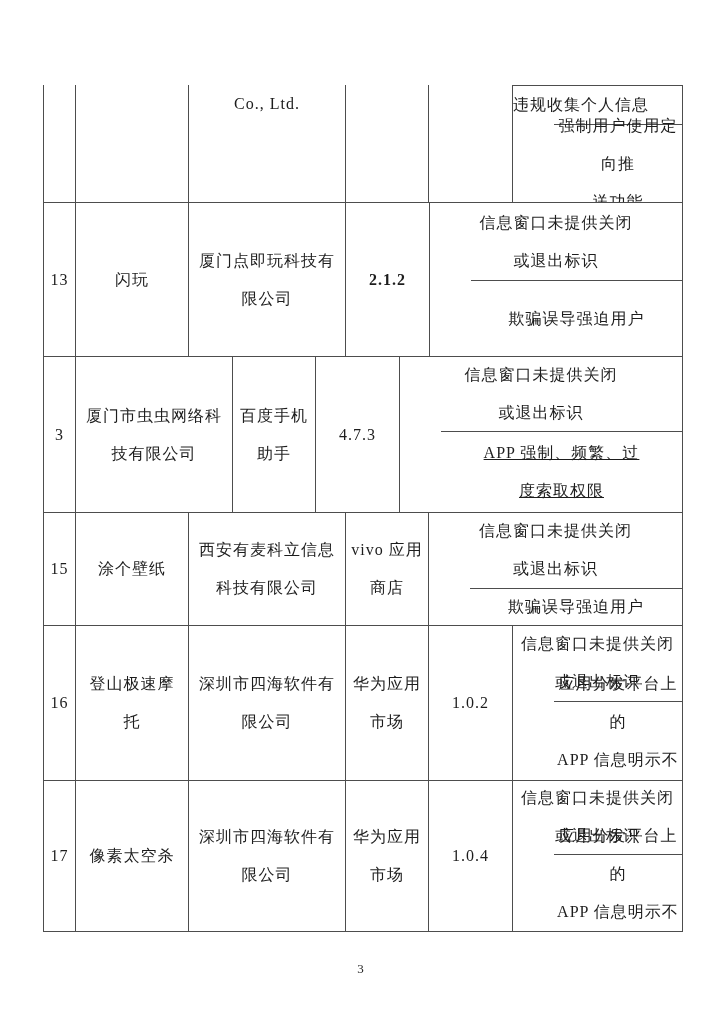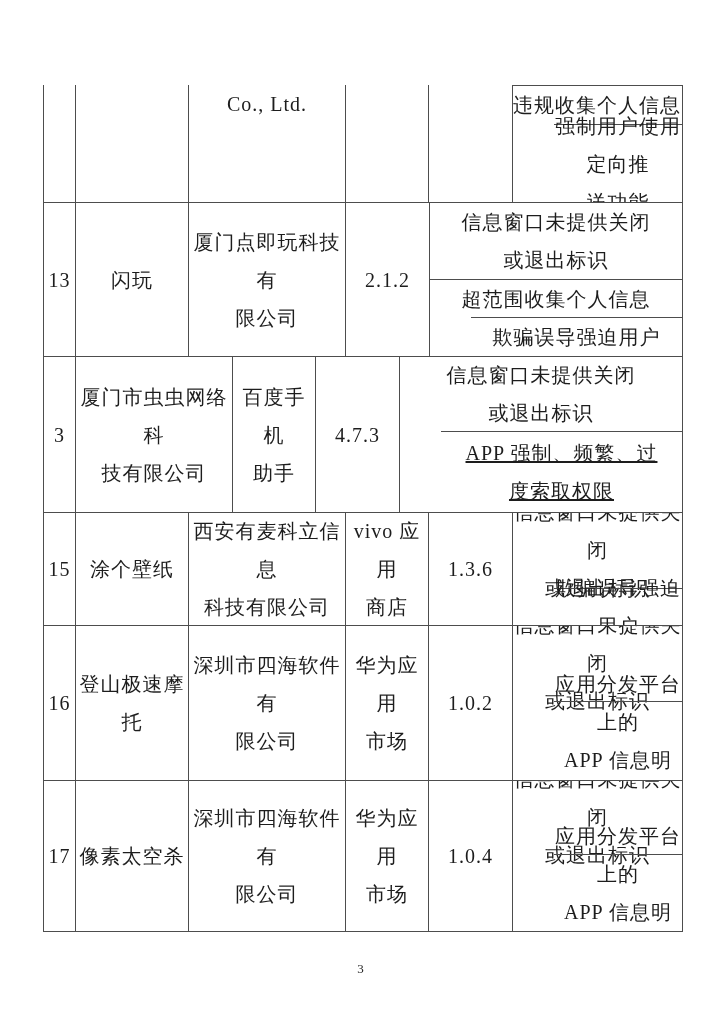--- a/index.html
+++ b/index.html
@@ -28,21 +28,21 @@
   }
   .t-row.partial { border-top: none; }
   .cell {
     box-sizing: border-box;
     border-right: 1px solid var(--border-color, #4d4d4d);
     display: flex;
     align-items: center;
     justify-content: center;
     text-align: center;
     white-space: pre-line;
-    font-size: 20px;
+    font-size: 16px;
     line-height: 38px;
     letter-spacing: 1px;
     overflow: hidden;
   }
   .t-row.partial .cell { align-items: flex-start; }
   .c-issues {
     flex: 1;
     flex-direction: column;
     align-items: stretch;
     padding: 0;
@@ -83,23 +83,23 @@
     <div class="cell c-version" style="width: 84px;"></div>
     <div class="cell c-issues"><div class="issue-sub" style="height: 39px;">违规收集个人信息</div><div class="issue-sub" style="height: 78px;">强制用户使用定向推
 送功能</div></div>
   </div>
 
   <div class="t-row" style="height: 154px;">
     <div class="cell c-no" style="width: 32px;">13</div>
     <div class="cell c-app" style="width: 113px;">闪玩</div>
     <div class="cell c-company" style="width: 157px;">厦门点即玩科技有
 限公司</div>
-    <div class="cell c-version" style="width: 84px;">2.1.2</div>
+    <div class="cell c-version" style="width: 84px; font-weight: bold;">2.1.2</div>
     <div class="cell c-issues"><div class="issue-sub" style="height: 77px;">信息窗口未提供关闭
-或退出标识</div><div class="issue-sub" style="height: 38px;">超范围收集个人信息</div><div class="issue-sub" style="height: 39px;">欺骗误导强迫用户</div></div>
+或退出标识</div><div class="issue-sub" style="height: 39px;">欺骗误导强迫用户</div></div>
   </div>
 
   <div class="t-row" style="height: 156px;">
     <div class="cell c-no" style="width: 32px;">3</div>
     <div class="cell c-company" style="width: 157px;">厦门市虫虫网络科
 技有限公司</div>
     <div class="cell c-store" style="width: 83px;">百度手机
 助手</div>
     <div class="cell c-version" style="width: 84px;">4.7.3</div>
     <div class="cell c-issues"><div class="issue-sub" style="height: 74px;">信息窗口未提供关闭
@@ -107,21 +107,20 @@
 度索取权限</div></div>
   </div>
 
   <div class="t-row" style="height: 113px;">
     <div class="cell c-no" style="width: 32px;">15</div>
     <div class="cell c-app" style="width: 113px;">涂个壁纸</div>
     <div class="cell c-company" style="width: 157px;">西安有麦科立信息
 科技有限公司</div>
     <div class="cell c-store" style="width: 83px; font-family: Liberation Serif, serif;">vivo 应用
 商店</div>
-    <div class="cell c-version" style="width: 84px;">1.3.6</div>
     <div class="cell c-issues"><div class="issue-sub" style="height: 75px;">信息窗口未提供关闭
 或退出标识</div><div class="issue-sub" style="height: 38px;">欺骗误导强迫用户</div></div>
   </div>
 
   <div class="t-row" style="height: 155px;">
     <div class="cell c-no" style="width: 32px;">16</div>
     <div class="cell c-app" style="width: 113px;">登山极速摩
 托</div>
     <div class="cell c-company" style="width: 157px;">深圳市四海软件有
 限公司</div>

